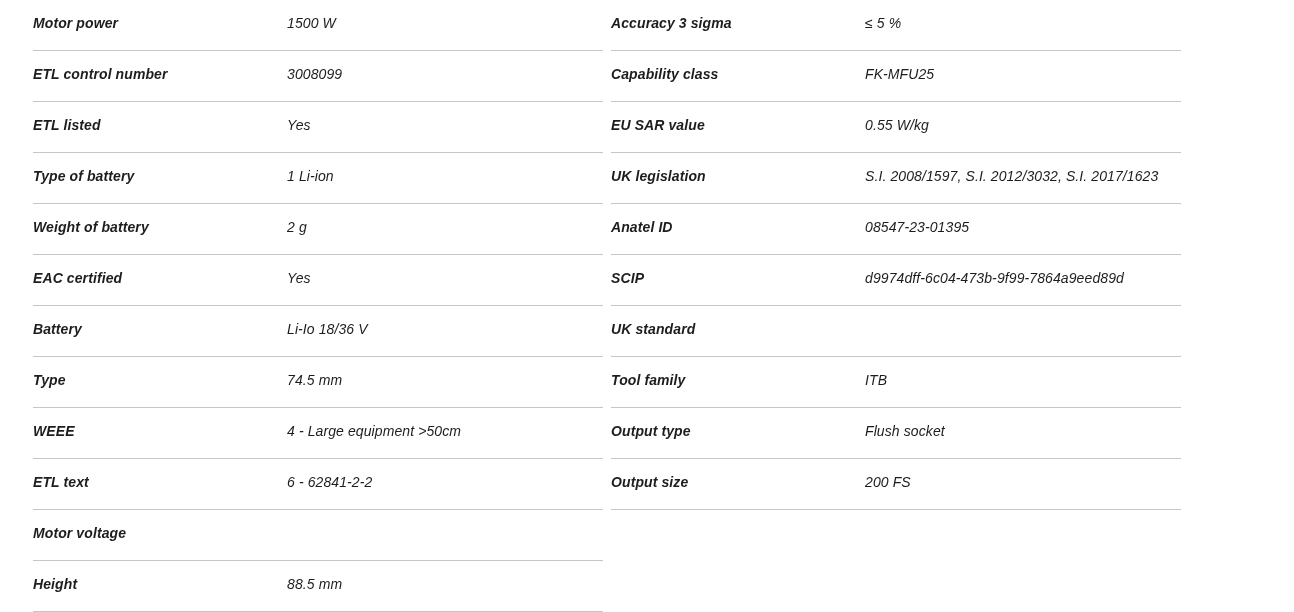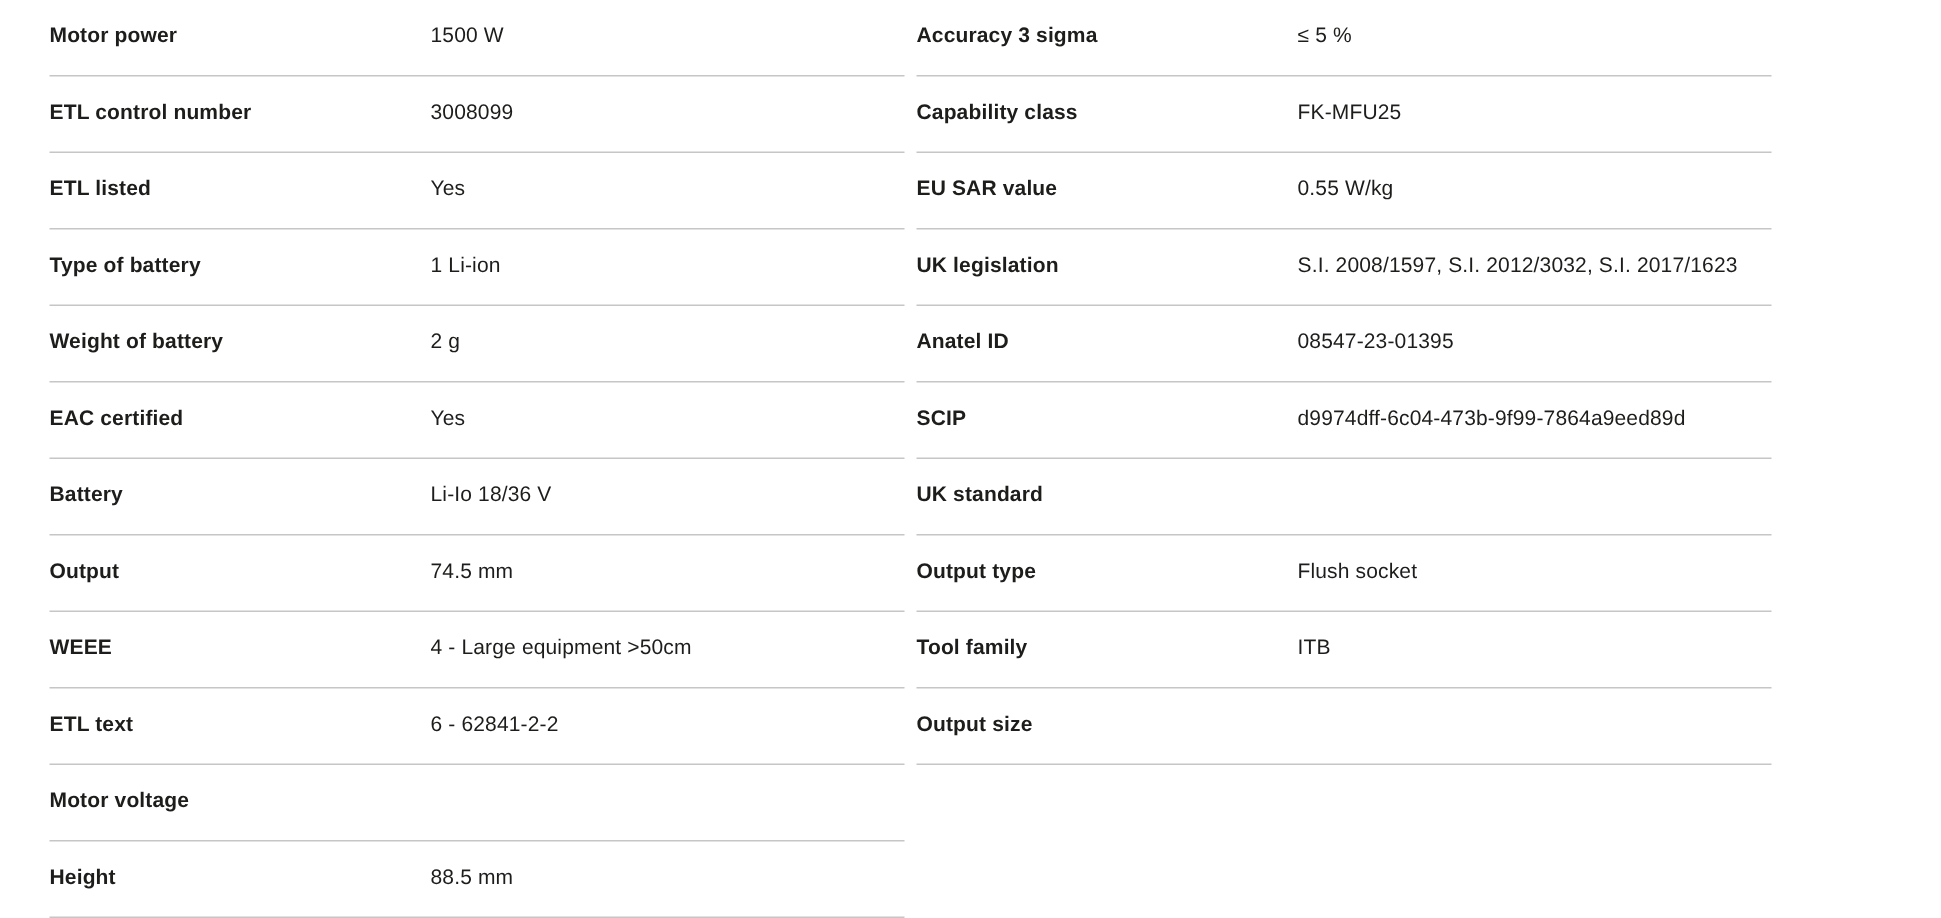--- a/index.html
+++ b/index.html
@@ -13,20 +13,21 @@
     overflow: hidden;
     font-family: "Liberation Sans", "DejaVu Sans", sans-serif;
     color: #1d1d1b;
   }
   .spec-wrap {
     display: flex;
     align-items: flex-start;
     padding-left: 33px;
     box-sizing: border-box;
     width: 1166px;
+    font-style: italic;
   }
   .spec-col {
     width: 570px;
     flex: 0 0 570px;
   }
   .spec-col + .spec-col {
     margin-left: 8px;
   }
   .spec-row {
     display: flex;
@@ -79,21 +80,21 @@
       </div>
       <div class="spec-row">
         <div class="spec-label">EAC certified</div>
         <div class="spec-value">Yes</div>
       </div>
       <div class="spec-row">
         <div class="spec-label">Battery</div>
         <div class="spec-value">Li-Io 18/36 V</div>
       </div>
       <div class="spec-row">
-        <div class="spec-label">Output</div>
+        <div class="spec-label">Type</div>
         <div class="spec-value">74.5 mm</div>
       </div>
       <div class="spec-row">
         <div class="spec-label">WEEE</div>
         <div class="spec-value">4 - Large equipment &gt;50cm</div>
       </div>
       <div class="spec-row">
         <div class="spec-label">ETL text</div>
         <div class="spec-value">6 - 62841-2-2</div>
       </div>
@@ -127,24 +128,25 @@
         <div class="spec-value">08547-23-01395</div>
       </div>
       <div class="spec-row">
         <div class="spec-label">SCIP</div>
         <div class="spec-value">d9974dff-6c04-473b-9f99-7864a9eed89d</div>
       </div>
       <div class="spec-row">
         <div class="spec-label">UK standard</div>
       </div>
       <div class="spec-row">
+        <div class="spec-label">Tool family</div>
+        <div class="spec-value">ITB</div>
+      </div>
+      <div class="spec-row">
         <div class="spec-label">Output type</div>
         <div class="spec-value">Flush socket</div>
       </div>
       <div class="spec-row">
-        <div class="spec-label">Tool family</div>
-        <div class="spec-value">ITB</div>
-      </div>
-      <div class="spec-row">
         <div class="spec-label">Output size</div>
+        <div class="spec-value">200 FS</div>
       </div>
     </section>
 </div>
 
 </body></html>

